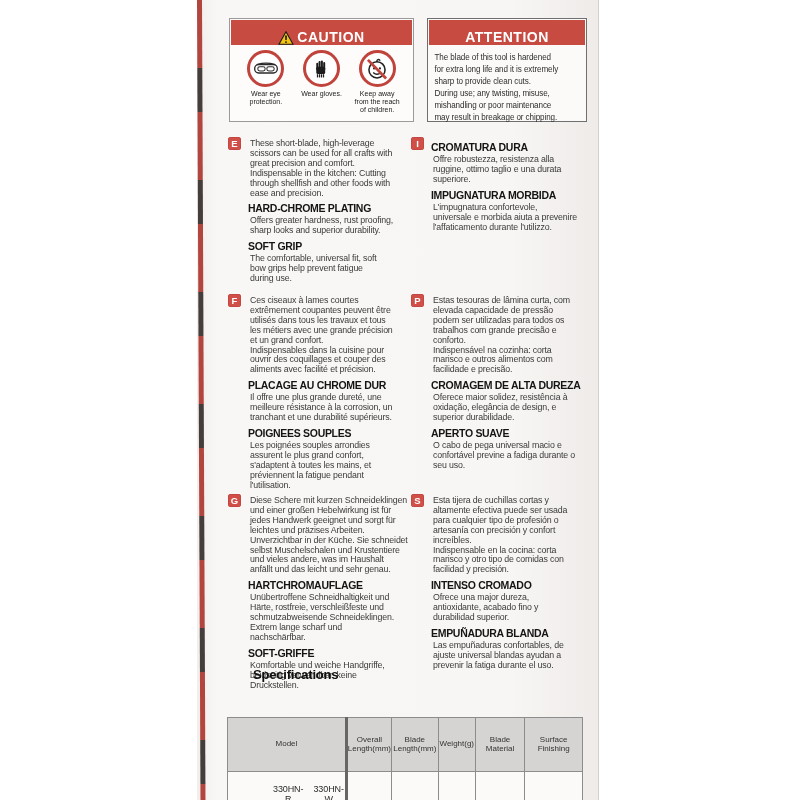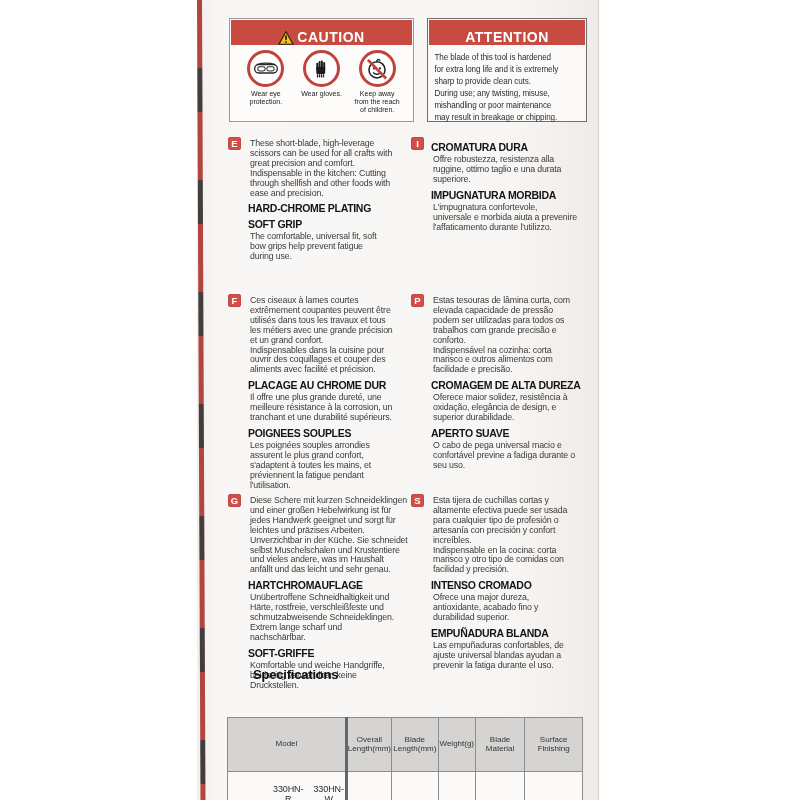--- a/index.html
+++ b/index.html
@@ -140,20 +140,22 @@
     <div class="sec" style="left:31px;top:137px;">
       <div class="badge">E</div>
       <div class="sec-body">
         <p>These short-blade, high-leverage
 scissors can be used for all crafts with
 great precision and comfort.
 Indispensable in the kitchen: Cutting
 through shellfish and other foods with
 ease and precision.</p>
         <h4>HARD-CHROME PLATING</h4>
+        <p>Offers greater hardness, rust proofing,
+sharp looks and superior durability.</p>
         <h4>SOFT GRIP</h4>
         <p>The comfortable, universal fit, soft
 bow grips help prevent fatigue
 during use.</p>
       </div>
     </div>
 
     <div class="sec" style="left:214px;top:137px;">
       <div class="badge">I</div>
       <div class="sec-body">

